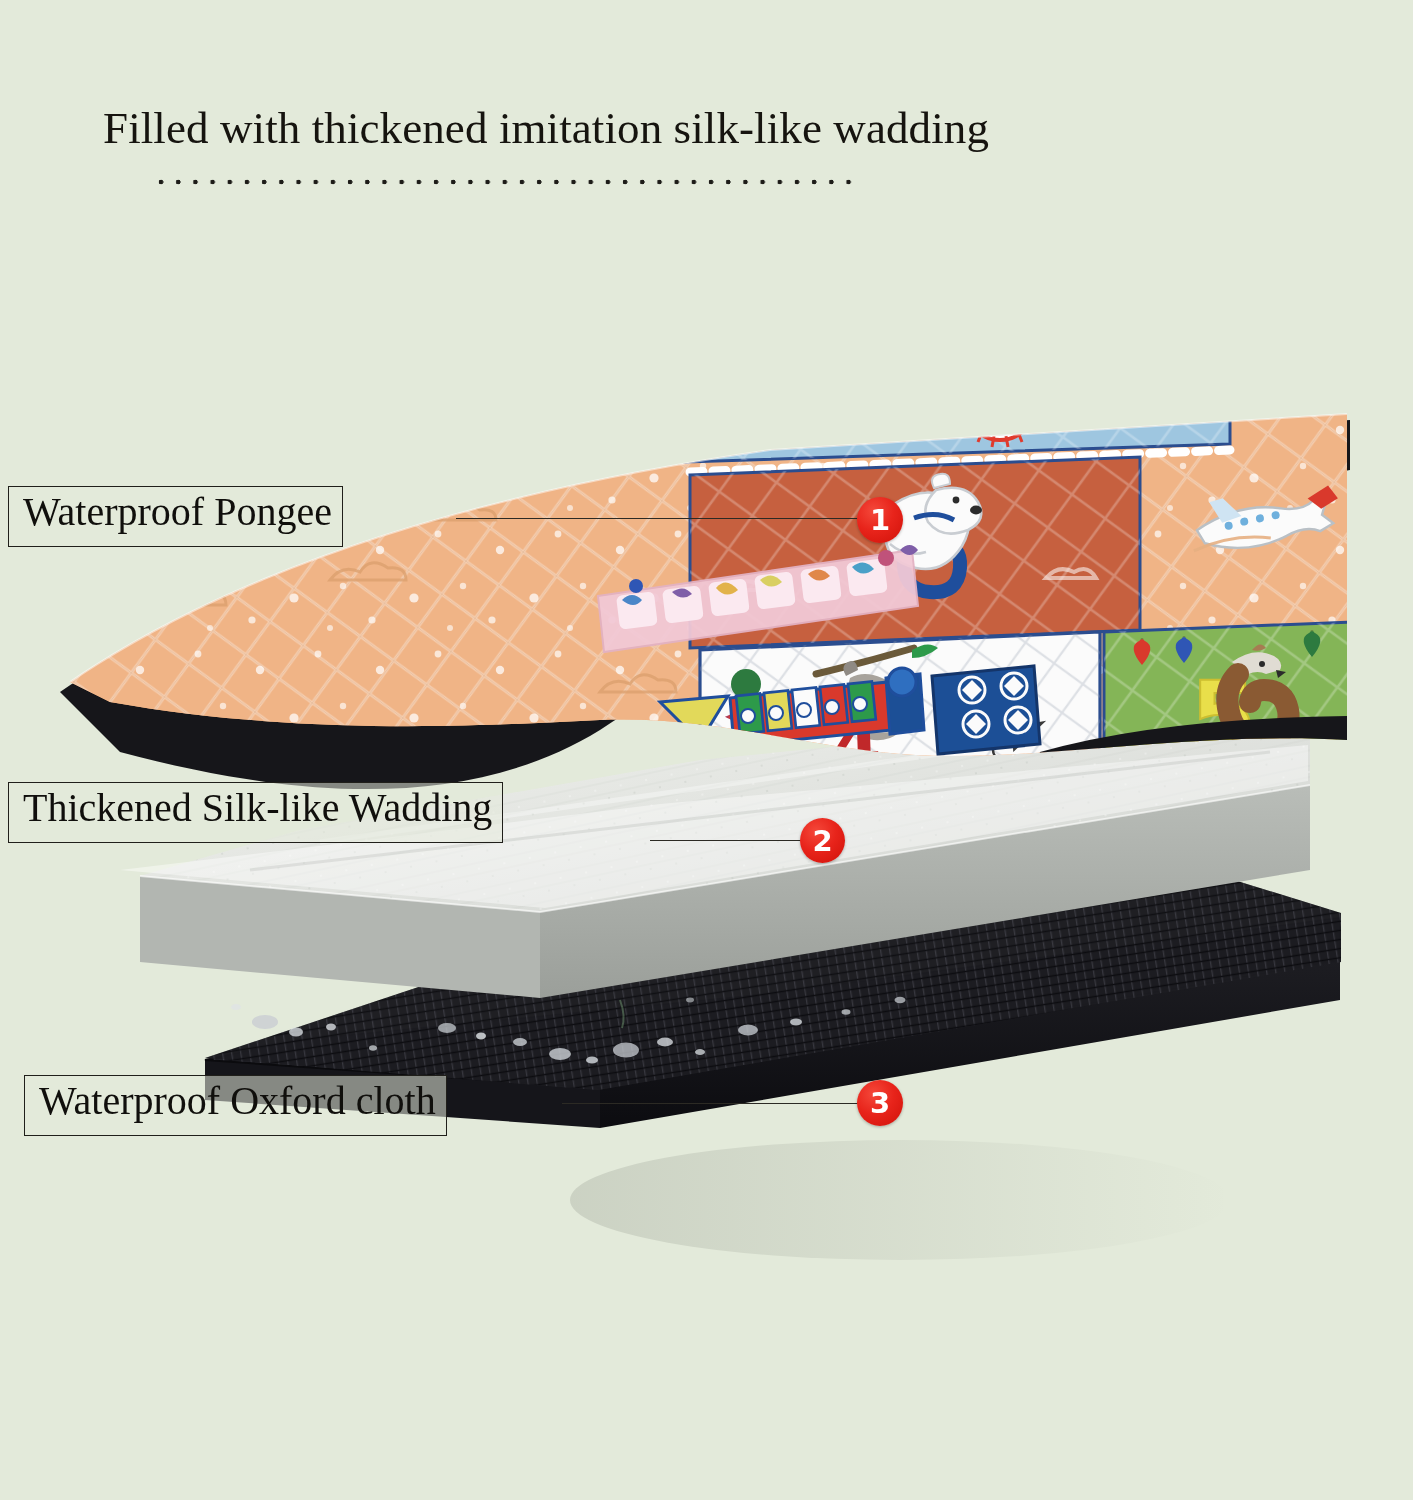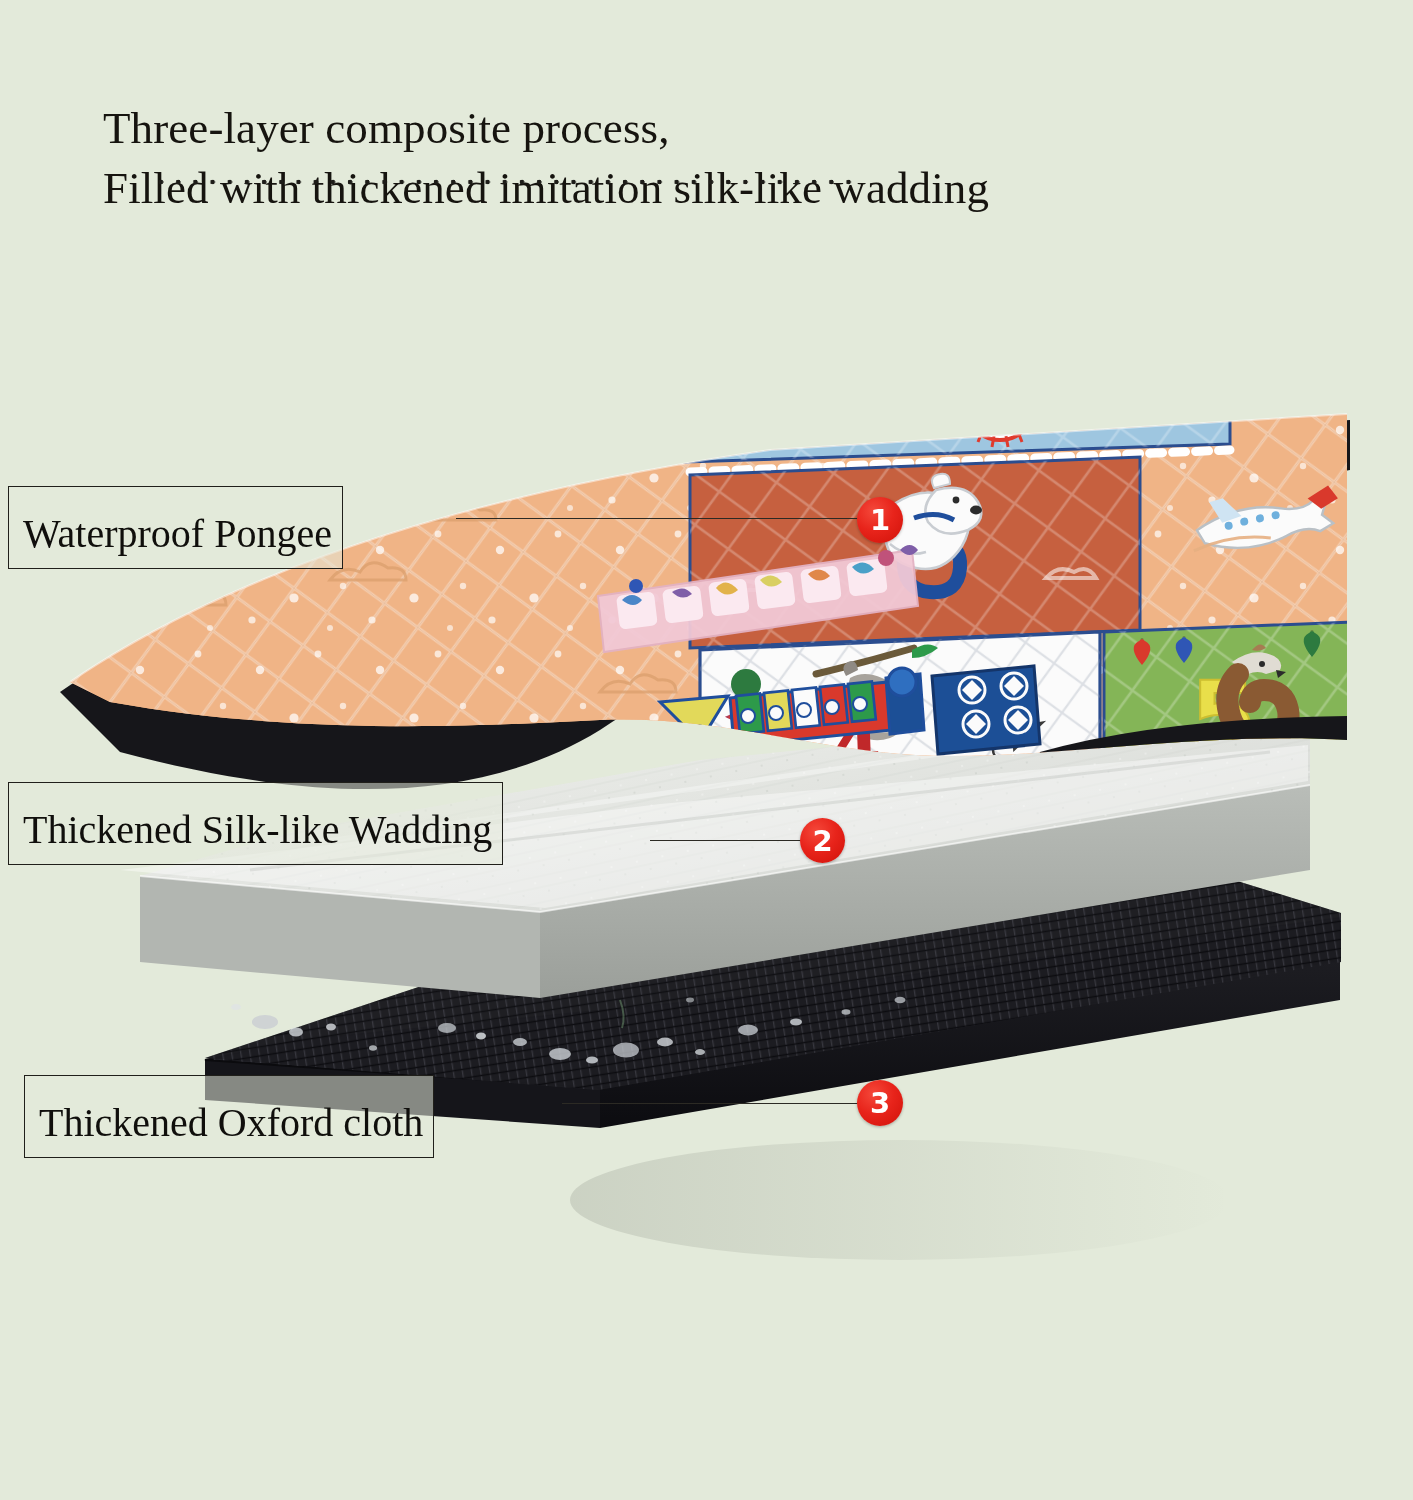--- a/index.html
+++ b/index.html
@@ -31,21 +31,21 @@
 
   
   .callout{position:absolute;}
   .cbox{
     position:absolute;
     border:1.6px solid #201f1a;
     background:rgba(227,234,218,.55);
     color:#100f0c;
     font-size:40px;
     line-height:1;
-    padding:27px 10px 14px 14px;
+    padding:5px 10px 14px 14px;
     white-space:nowrap;
     box-sizing:border-box;
   }
   .leader{
     position:absolute;height:0;
     border-top:1.7px solid #2c2a24;
   }
   .badge{
     position:absolute;
     border-radius:50%;
@@ -61,21 +61,20 @@
   
   #layers{position:absolute;left:0;top:400px;width:1413px;height:880px;}
   #layers svg{display:block;}
 </style>
 </head>
 <body style="background: rgb(227, 234, 218);">
 
 <div id="stage">
 
   <div class="heading">
-    <span>Three-layer composite process,</span>
     <span class="l2">Filled with thickened imitation silk-like wadding</span>
   </div>
   <div class="dotline"></div>
 
   <div id="layers">
     <svg width="1413" height="880" viewBox="0 0 1413 880" xmlns="http://www.w3.org/2000/svg">
       <defs>
 
         <pattern id="quilt" width="58" height="58" patternUnits="userSpaceOnUse" patternTransform="rotate(-9)">
           <rect width="58" height="58" fill="none"></rect>
@@ -486,18 +485,18 @@
     <div class="badge" style="left:857px;top:497px;width:46px;height:46px;font-size:29px;">1</div>
   </div>
 
   <div class="callout">
     <div class="cbox" style="left:8px;top:782px;">Thickened Silk-like Wadding</div>
     <div class="leader" style="left:650px;top:840px;width:152px;"></div>
     <div class="badge" style="left:800px;top:818px;width:45px;height:45px;font-size:29px;">2</div>
   </div>
 
   <div class="callout">
-    <div class="cbox" style="left:24px;top:1075px;">Thickened Oxford cloth</div>
+    <div class="cbox" style="left:24px;top:1075px;">Waterproof Oxford cloth</div>
     <div class="leader" style="left:562px;top:1103px;width:297px;"></div>
     <div class="badge" style="left:857px;top:1080px;width:46px;height:46px;font-size:29px;">3</div>
   </div>
 
 </div>
 
 </body></html>

